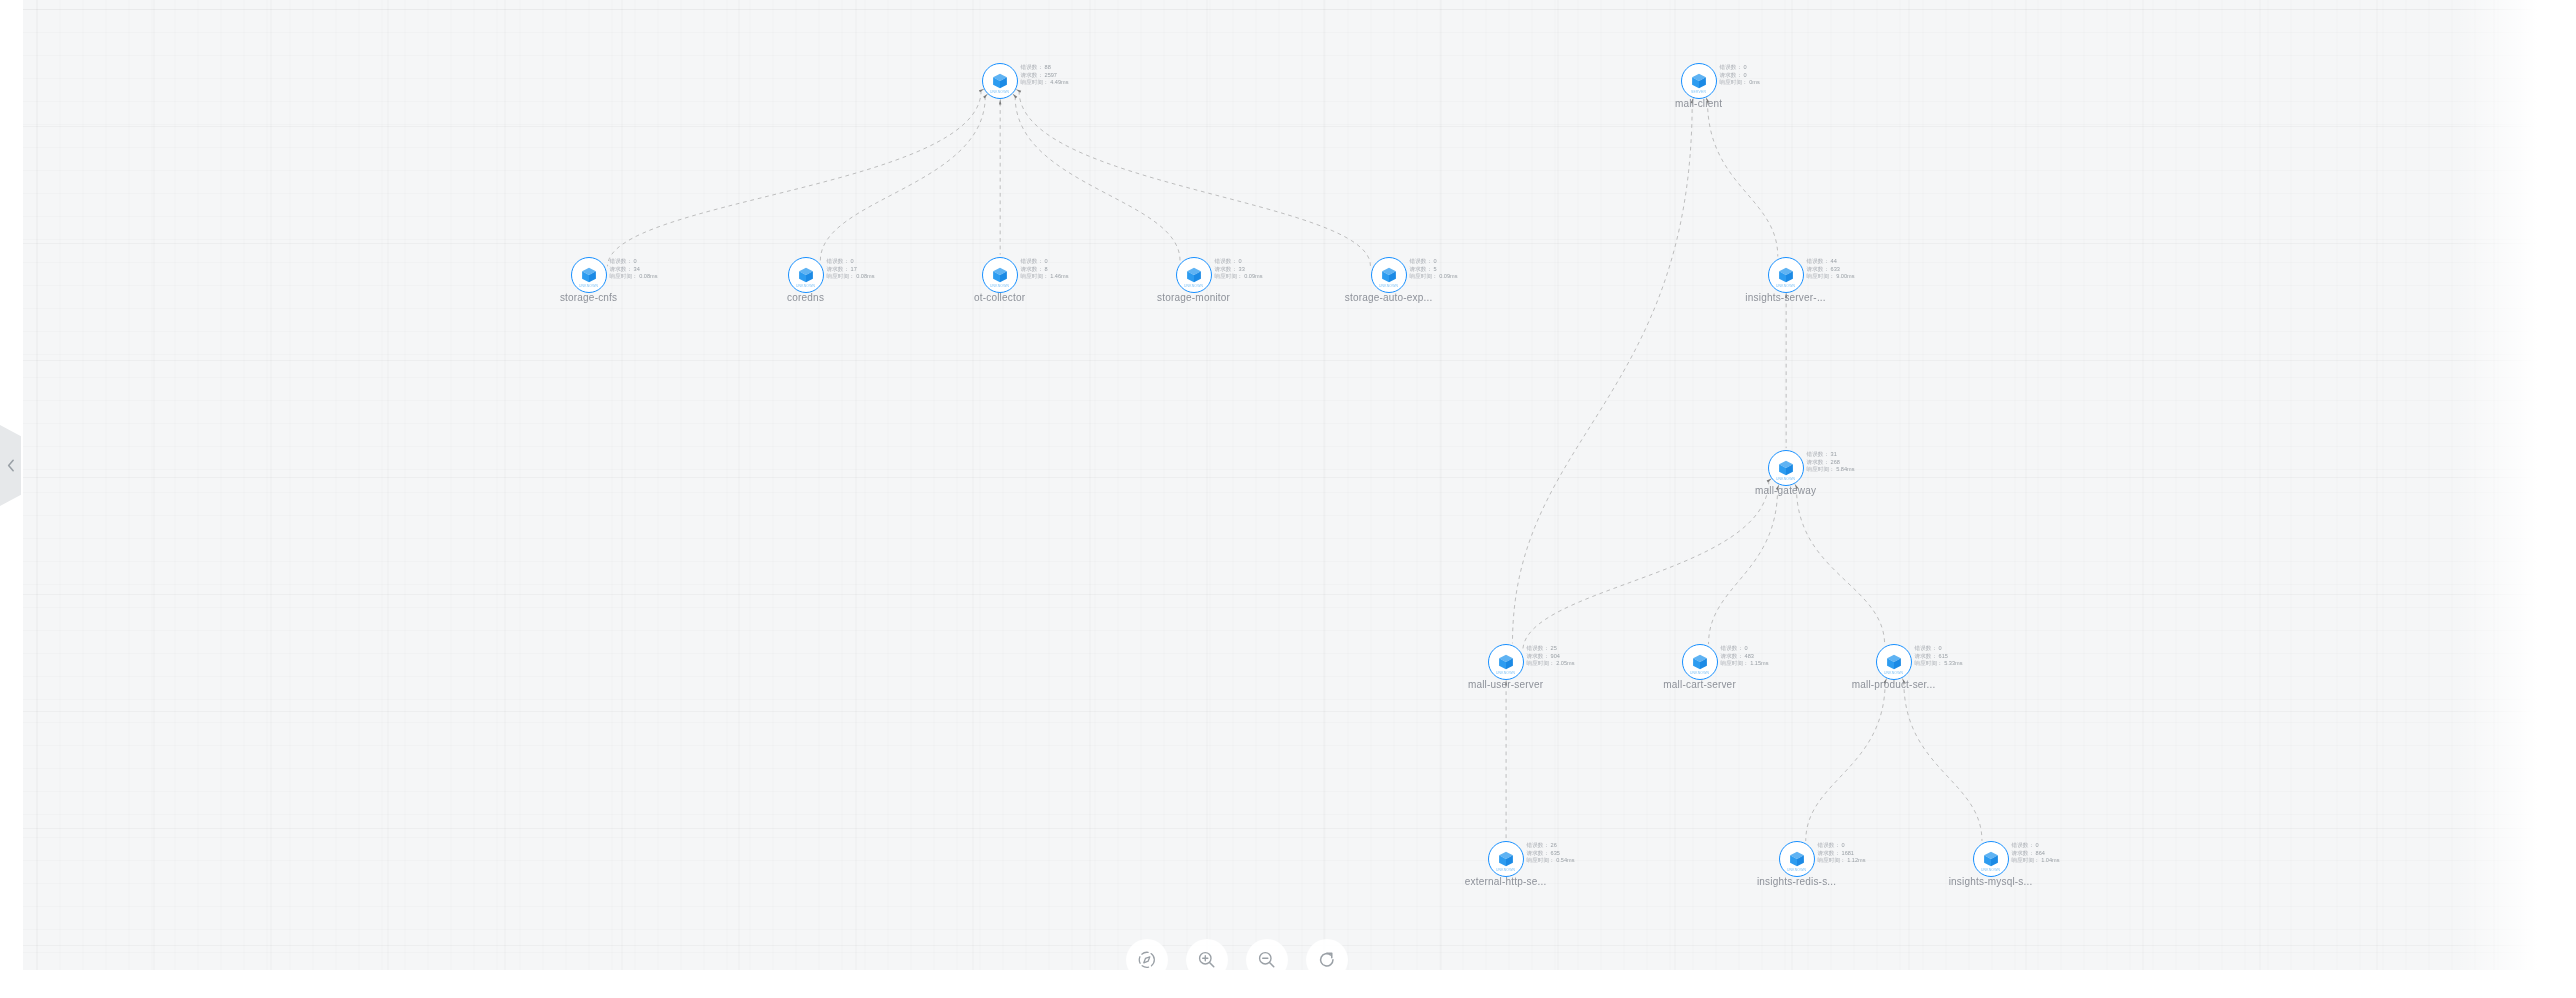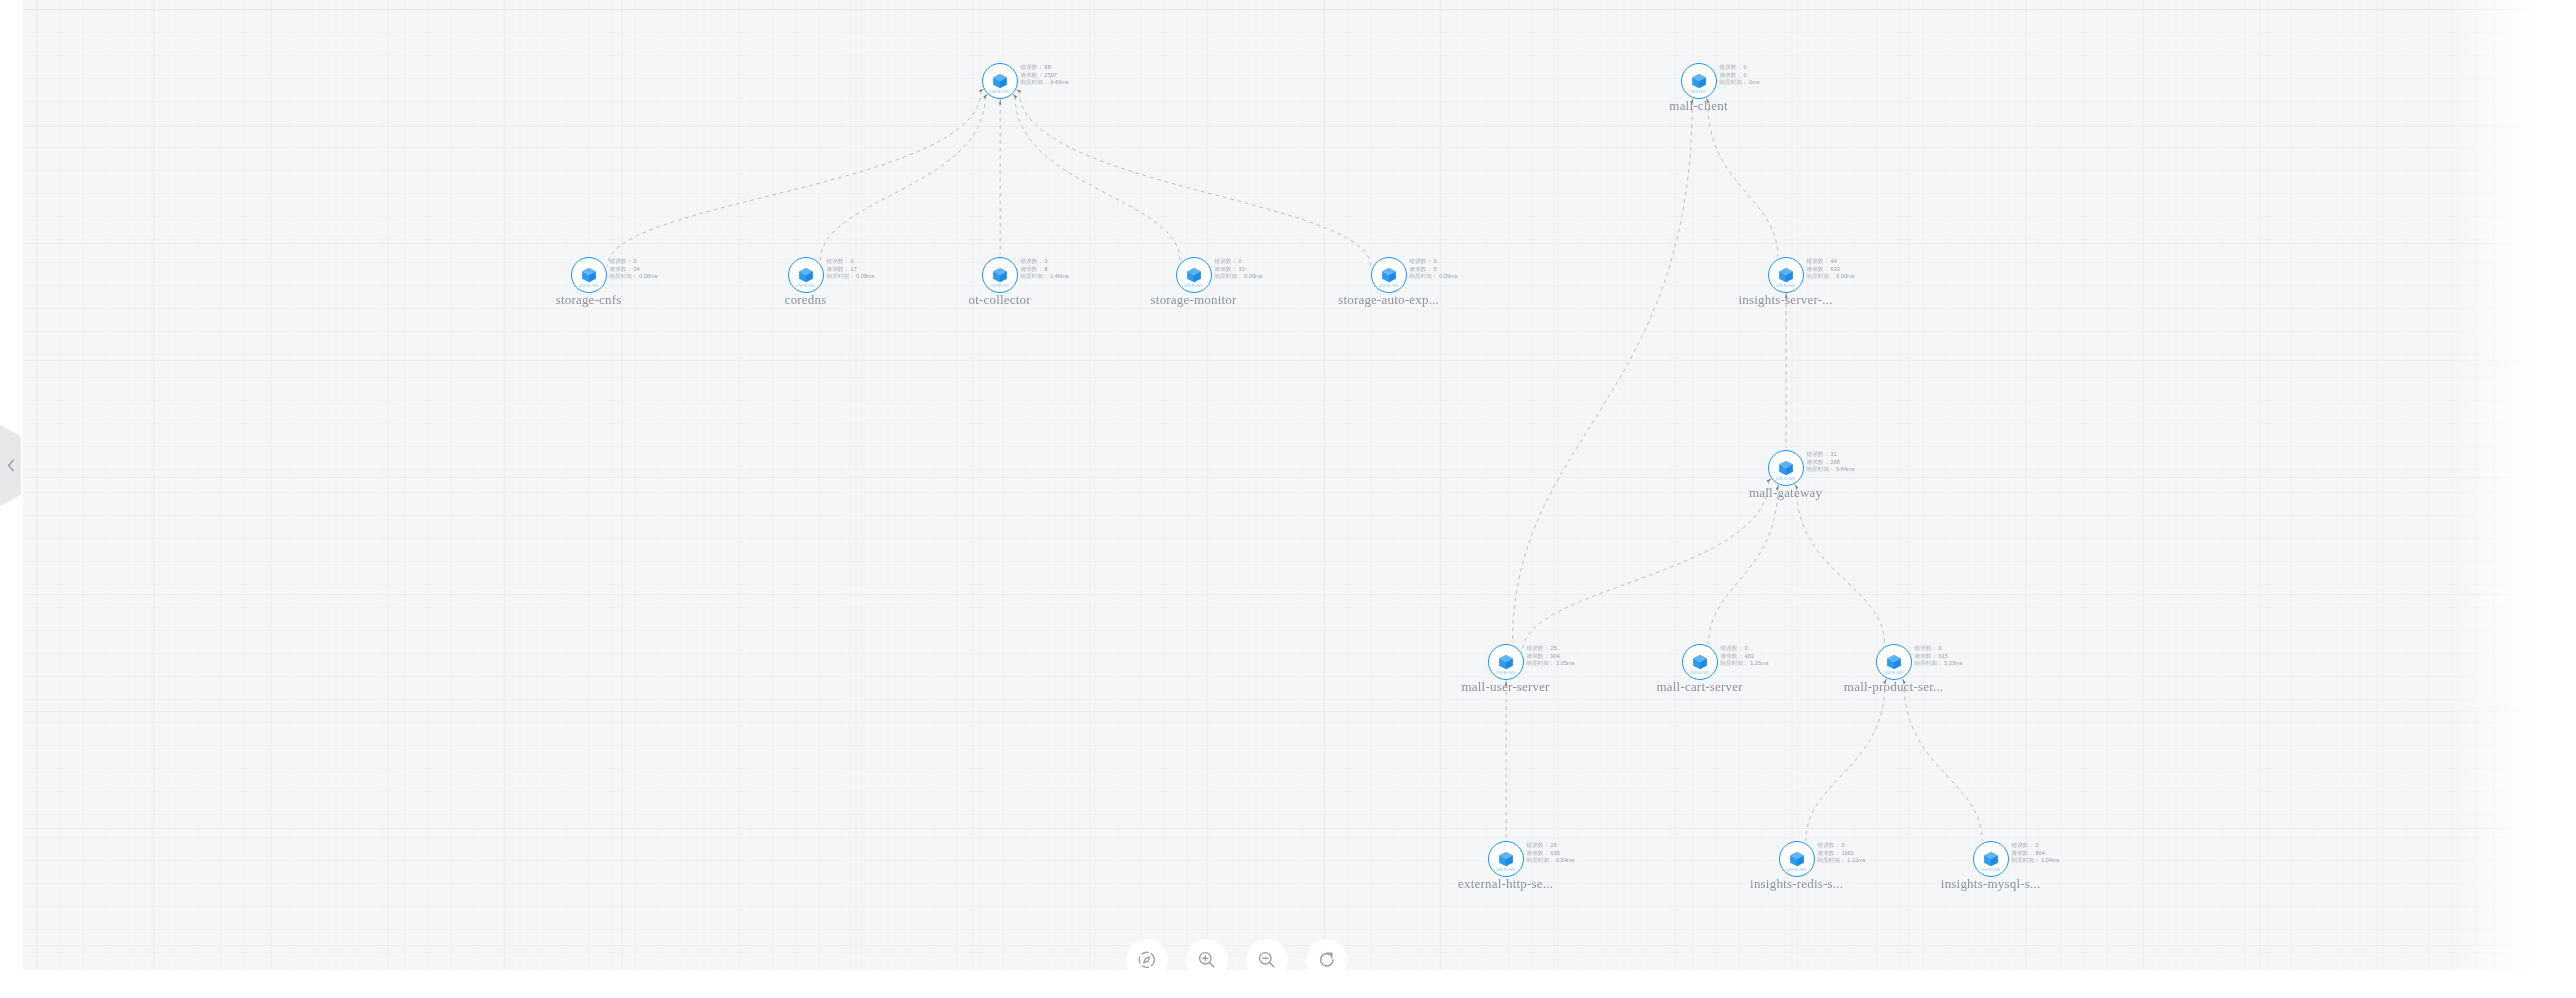--- a/index.html
+++ b/index.html
@@ -83,23 +83,23 @@
     font-family: "Liberation Sans", sans-serif;
     pointer-events: none;
     user-select: none;
   }
   .node-label {
     position: absolute;
     top: 16.6px;
     left: 50%;
     transform: translateX(-50%);
     white-space: nowrap;
-    font-size: 13px;
+    font-size: 10px;
     color: #8d9199;
-    font-family: Liberation Serif, serif;
+    font-family: Liberation Sans, sans-serif;
     letter-spacing: 0.2px;
   }
   .node-metrics {
     position: absolute;
     left: 21px;
     top: -16.6px;
     white-space: nowrap;
     font-size: 5.6px;
     line-height: 7.2px;
     color: #a9adb3;

